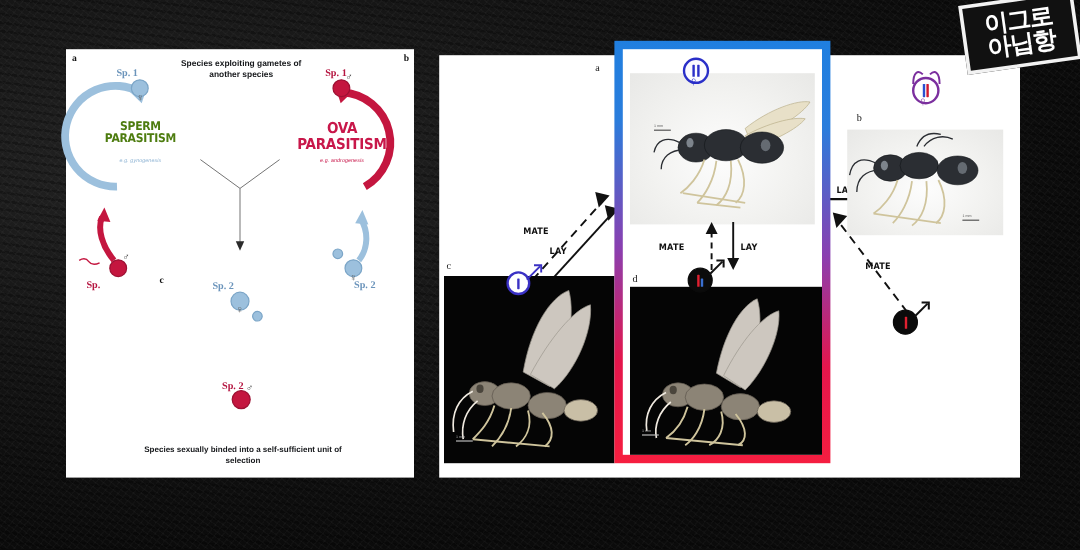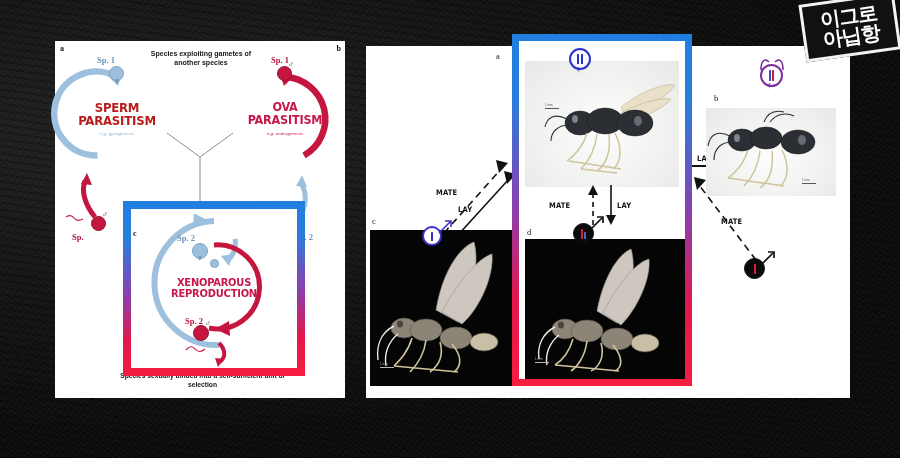--- a/index.html
+++ b/index.html
@@ -61,21 +61,21 @@
     font-family: "DejaVu Sans Condensed", "Liberation Sans Narrow", "Liberation Sans", sans-serif;
     font-weight: bold; letter-spacing: -0.2px;
     line-height: 1.02;
   }
   .cycle-sub {
     position: absolute; left:0; width:100%; text-align:center;
     font-size: 4.4px; font-style: italic; letter-spacing: .1px;
   }
   #cycle-sperm { left: 14px; top: 30px; width: 96px; height: 96px; }
   #cycle-ova   { left: 182px; top: 30px; width: 96px; height: 96px; }
-  #cycle-sperm .cycle-title { top: 30px; font-size: 13px; color: #b91c1c; }
+  #cycle-sperm .cycle-title { top: 30px; font-size: 10px; color: #4d7c0f; }
   #cycle-sperm .cycle-sub   { top: 60px; color: #8fb4d4; }
   #cycle-ova   .cycle-title { top: 30px; font-size: 12.5px; color: #c8174a; }
   #cycle-ova   .cycle-sub   { top: 60px; color: #c8174a; }
 
   .sp-label {
     position: absolute; font-size: 8.5px; font-weight: bold;
     font-family: "Liberation Serif", serif; white-space: nowrap;
   }
   #sp1-left  { left: 42px;  top: 14px; color: #6b94bb; }
   #sp1-right { left: 216px; top: 14px; color: #b51540; }
@@ -249,42 +249,20 @@
     </svg>
     <div class="gdot red" style="left:36px; top:175px; width:15px; height:15px;"></div>
     <div class="sexglyph" style="left:47px; top:170px; font-size:8px; color:#333;">♂</div>
     <div class="sp-label" id="sp2-left">Sp.</div>
 
     <div class="gdot blue" style="left:232px; top:175px; width:15px; height:15px;"></div>
     <div class="gdot blue" style="left:222px; top:166px; width:9px; height:9px;"></div>
     <div class="sexglyph" style="left:236px; top:186px;">♀</div>
     <div class="sp-label" id="sp2-right">Sp. 2</div>
 
-    <div id="frame-c">
-      <div id="frame-c-inner">
-        <svg class="overlay" viewBox="0 0 166 159">
-
-          <path d="M 83 12 A 62 62 0 1 0 88 136" fill="none" stroke="#9cc0dd" stroke-width="6"></path>
-          <path d="M 62 6 L 78 12 L 63 19 Z" fill="#9cc0dd" transform="rotate(6 78 12)"></path>
-          <path d="M 104 30 A 24 24 0 0 1 96 52" fill="none" stroke="#9cc0dd" stroke-width="5"></path>
-          <path d="M 90 47 L 98 57 L 102 45 Z" fill="#9cc0dd"></path>
-
-          <path d="M 83 36 A 42 42 0 1 1 78 119" fill="none" stroke="#c4163f" stroke-width="5"></path>
-          <path d="M 98 112 L 84 120 L 99 127 Z" fill="#c4163f"></path>
-
-          <path d="M 74 140 q -6 5 -10 0 q -4 -5 -9 1" fill="none" stroke="#c4163f" stroke-width="1.2"></path>
-          <path d="M 88 134 C 96 142, 94 150, 88 153" fill="none" stroke="#c4163f" stroke-width="4"></path>
-          <path d="M 84 149 L 87 158 L 93 150 Z" fill="#c4163f"></path>
-        </svg>
-        <div class="cycle-title" style="top:68px; font-size:11px; color:#c8174a;">
-          <span>XENOPAROUS</span><br>
-          <span>REPRODUCTION</span>
-        </div>
-      </div>
-    </div>
     <div class="fig-label" id="lbl-c">c</div>
 
     <div class="gdot blue" style="left:137px; top:202px; width:16px; height:16px; z-index:25;"></div>
     <div class="sexglyph" style="left:141.5px; top:213px; z-index:25;">♀</div>
     <div class="gdot blue" style="left:155px; top:218px; width:9px; height:9px; z-index:25;"></div>
     <div class="sp-label" id="sp2-inner-top">Sp. 2</div>
 
     <div class="gdot red" style="left:138px; top:284px; width:16px; height:16px; z-index:25;"></div>
     <div class="sexglyph" style="left:150px; top:279px; font-size:8px; color:#333; z-index:25;">♂</div>
     <div class="sp-label" id="sp2-inner-bot">Sp. 2</div>

